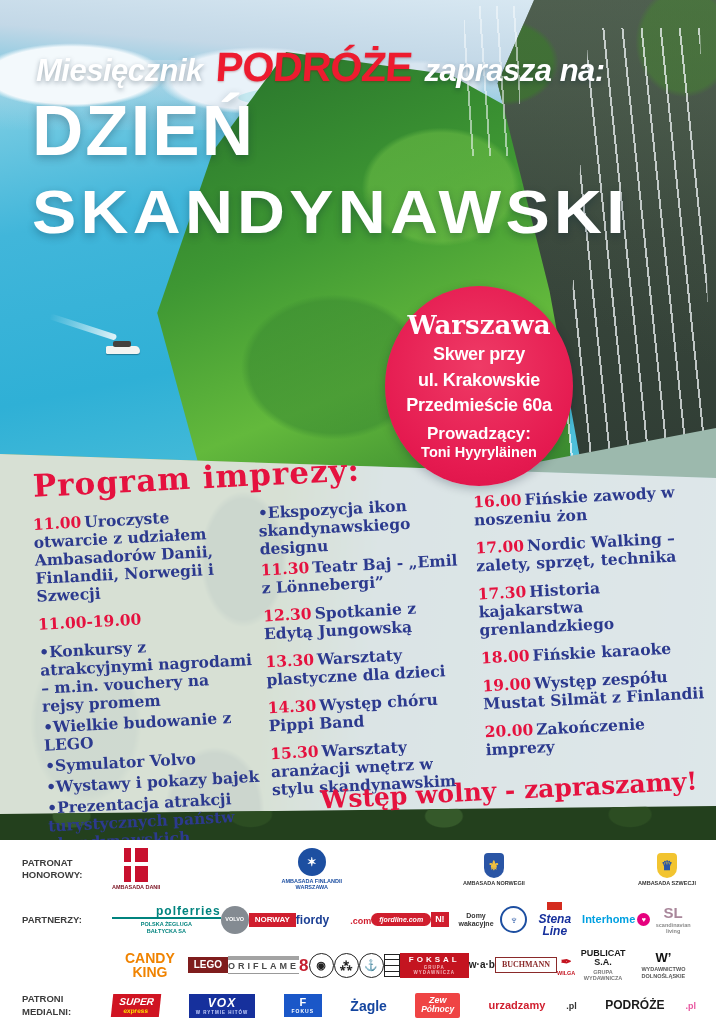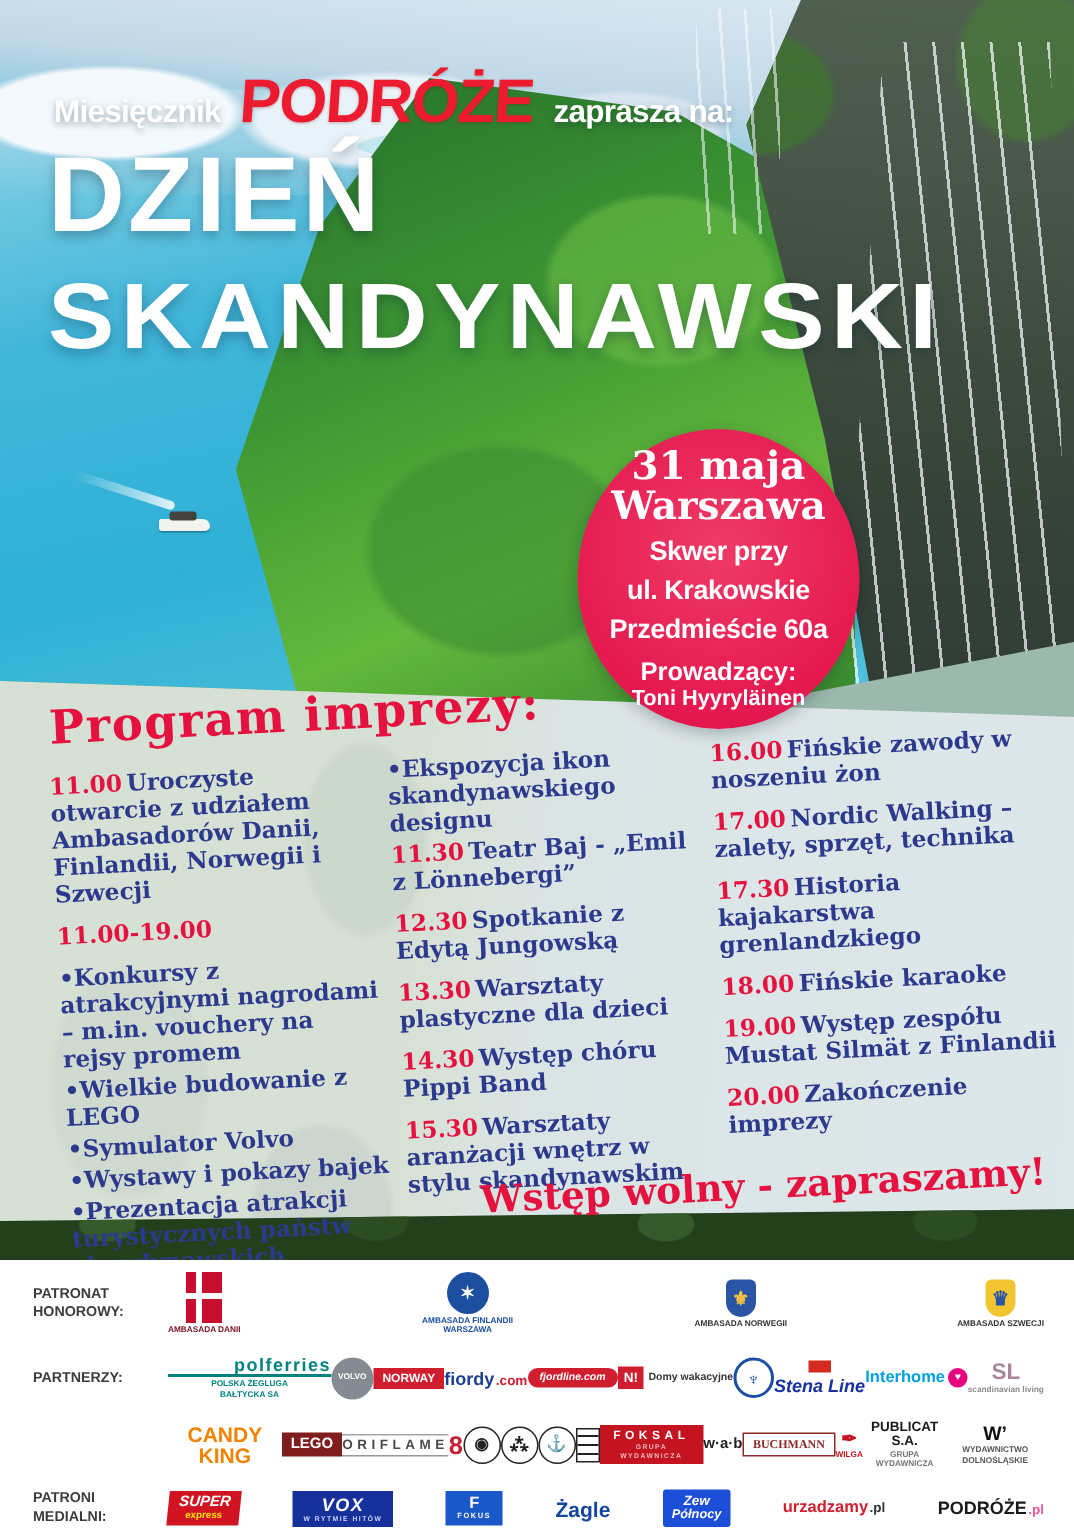--- a/index.html
+++ b/index.html
@@ -61,21 +61,21 @@
     background:
       radial-gradient(30px 18px at 10% 30%,#35592a 0 60%,transparent 66%),
       radial-gradient(34px 20px at 35% 25%,#2c4d22 0 60%,transparent 66%),
       radial-gradient(30px 18px at 62% 30%,#35592a 0 60%,transparent 66%),
       radial-gradient(34px 20px at 88% 25%,#2c4d22 0 60%,transparent 66%),
       #23401d;}
 
   
   .hdr{position:absolute;left:36px;top:44px;z-index:4;display:flex;align-items:baseline;gap:13px;
     color:#fff;font-weight:700;text-shadow:0 2px 5px rgba(0,30,50,.35);white-space:nowrap;}
-  .hdr .pre,.hdr .suf{font-size:21px;letter-spacing:-.5px;}
+  .hdr .pre,.hdr .suf{font-size:31px;letter-spacing:-.5px;font-style:italic;}
   .hdr .brand{font-size:41px;font-weight:800;color:#ed1b2f;letter-spacing:-1px;transform:skewX(-4deg);
     text-shadow:0 1px 2px rgba(120,0,10,.3);}
   .t1{position:absolute;left:32px;top:90px;z-index:4;color:#fff;font-size:71px;font-weight:800;
     letter-spacing:2px;text-shadow:0 3px 8px rgba(0,30,50,.3);}
   .t2{position:absolute;left:32px;top:176px;z-index:4;color:#fff;font-size:62px;font-weight:800;
     letter-spacing:4px;transform:scaleX(1.07);transform-origin:left;
     text-shadow:0 3px 8px rgba(0,30,50,.3);white-space:nowrap;}
 
   
   .badge{position:absolute;left:385px;top:286px;width:188px;height:200px;border-radius:50%;z-index:5;
@@ -116,50 +116,50 @@
   .sh-circle .t{width:28px;height:28px;border-radius:50%;display:flex;align-items:center;justify-content:center;color:#fff;}
   .sh-shield .t{width:20px;height:25px;border-radius:4px 4px 10px 10px;display:flex;align-items:center;justify-content:center;font-size:13px;}
   .sh-flagdk .t{width:24px;height:34px;background:
     linear-gradient(90deg,rgba(0,0,0,0) 0 7px,#fff 7px 11px,rgba(0,0,0,0) 11px),
     linear-gradient(180deg,rgba(0,0,0,0) 0 14px,#fff 14px 18px,rgba(0,0,0,0) 18px),#c8102e;}
   .sh-spcc .t{font-style:italic;font-weight:800;}
   .sh-spcc::after{content:"";width:26px;height:10px;margin-top:1px;
     background:linear-gradient(90deg,#d02b27 0 33%,#f2c430 33% 66%,#2a55a5 66%);}
   .sh-pol .t{border-bottom:2px solid #00837e;letter-spacing:1px;padding-left:44px;}
   .sh-inline{flex-direction:row;align-items:baseline;gap:1px;}
-  .sh-inline .s{font-size:9px;max-width:none;}
+  .sh-inline .s{font-size:9px;max-width:none;margin-left:20px;}
   .sh-nov{flex-direction:row;gap:3px;}
   .sh-nov .t{padding:3px 4px;background:#d01e2e;}
   .sh-nov .s{font-size:7px;color:#333;}
   .sh-stampblue .t{width:27px;height:27px;border:2px solid #1d4fa1;border-radius:50%;background:#fff;
     display:flex;align-items:center;justify-content:center;font-size:12px;}
   .sh-stena::before{content:"";width:15px;height:8px;background:#d42b1e;margin-bottom:1px;}
   .sh-stena .t{font-style:italic;}
   .sh-inter{flex-direction:row;gap:2px;}
   .sh-inter::after{content:"♥";width:13px;height:13px;border-radius:50%;background:#e6007e;color:#fff;
     font-size:7px;display:flex;align-items:center;justify-content:center;}
-  .sh-ori .t{letter-spacing:3px;border-top:1px solid #a3a3a3;border-bottom:1px solid #999;padding:2px 0;text-align:center;}
+  .sh-ori .t{letter-spacing:3px;border-top:4px solid #a3a3a3;border-bottom:1px solid #999;padding:2px 0;text-align:center;}
   .sh-stamp .t{width:25px;height:25px;border:1.5px solid #222;border-radius:50%;background:#fff;
     display:flex;align-items:center;justify-content:center;font-size:11px;}
   .sh-frame .t{width:16px;height:23px;border:1.5px solid #222;background:
     linear-gradient(180deg,rgba(0,0,0,0) 0 4px,#222 4px 5px,rgba(0,0,0,0) 5px 10px,#222 10px 11px,rgba(0,0,0,0) 11px 16px,#222 16px 17px,rgba(0,0,0,0) 17px);}
   .sh-foksal{background:#c41420;padding:3px 7px;gap:1px;}
   .sh-foksal .t{color:#fff;letter-spacing:3px;font-size:8px;}
   .sh-foksal .s{color:#f2b9bd;font-size:4.5px;letter-spacing:1px;}
   .sh-buch .t{border:1px solid #8a2a2a;padding:3px 6px;font-family:"Liberation Serif",serif;}
   .sh-super{background:#d01422;padding:3px 7px;transform:skewX(-6deg);gap:0;}
   .sh-super .t{color:#fff;font-style:italic;font-size:10px;}
   .sh-super .s{color:#ffe000;font-size:6.5px;max-width:none;}
   .sh-vox{background:#16309c;padding:3px 7px;gap:1px;}
   .sh-vox .t{color:#fff;font-size:12px;font-style:italic;letter-spacing:1px;}
   .sh-vox .s{color:#cdd6ff;font-size:4.5px;letter-spacing:1px;}
   .sh-fokus{background:#1a57c8;padding:3px 8px;gap:1px;}
   .sh-fokus .t{color:#fff;font-size:11px;}
   .sh-fokus .s{color:#fff;font-size:5px;letter-spacing:1px;}
-  .sh-zew{background:#1d4ed8;padding:3px 6px;border-radius:2px;gap:0;}
+  .sh-zew{background:#ef4444;padding:3px 6px;border-radius:2px;gap:0;}
   .sh-zew .t{color:#fff;font-size:9px;font-style:italic;}
   .sh-zew .s{color:#fff;font-size:8.5px;font-style:italic;max-width:none;}
 </style>
 </head>
 <body>
 
 <div class="poster">
 
   <div class="photo">
     <div class="water"></div>
@@ -183,21 +183,20 @@
 
   <div class="hdr">
     <span class="pre">Miesięcznik</span>
     <span class="brand">PODRÓŻE</span>
     <span class="suf">zaprasza na:</span>
   </div>
   <div class="t1">DZIEŃ</div>
   <div class="t2">SKANDYNAWSKI</div>
 
   <div class="badge">
-    <span class="b-date">31 maja</span>
     <span class="b-city">Warszawa</span>
     <span class="b-venue">Skwer przy</span>
     <span class="b-venue">ul. Krakowskie</span>
     <span class="b-venue">Przedmieście 60a</span>
     <span class="b-hostl">Prowadzący:</span>
     <span class="b-host">Toni Hyyryläinen</span>
   </div>
 
   <section class="program">
     <h2 class="prog-head">Program imprezy:</h2>

